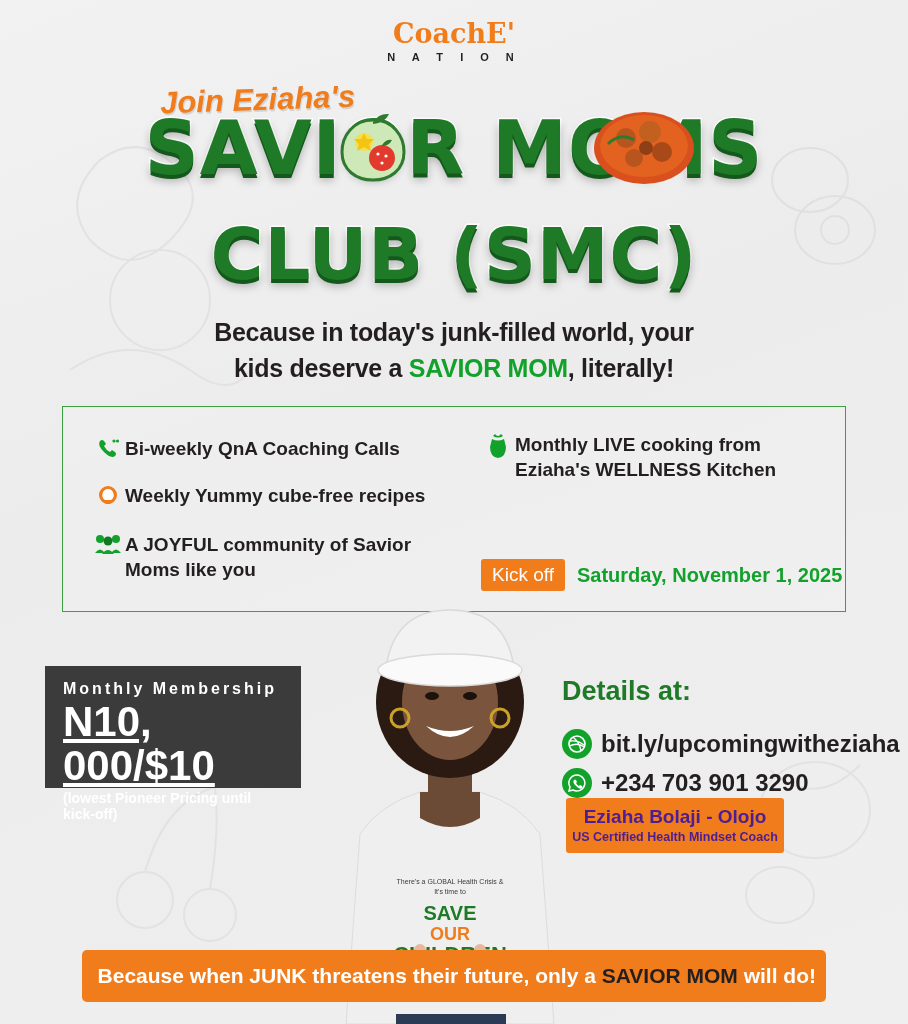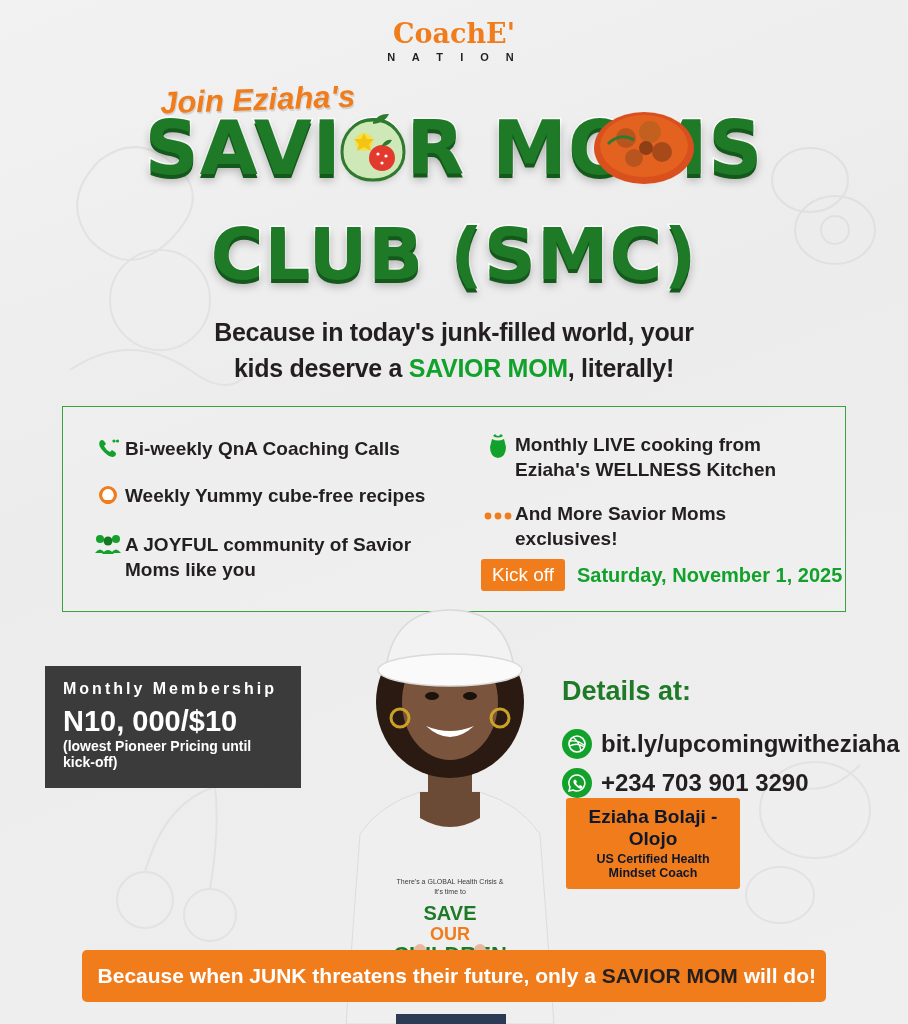--- a/index.html
+++ b/index.html
@@ -176,24 +176,25 @@
     background: #3b3b3b;
     color: #fff;
     padding: 14px 18px 0 18px;
   }
   .price-label {
     font-size: 16px;
     font-weight: bold;
     letter-spacing: 3px;
   }
   .price-amount {
-    font-size: 29px;
+    font-size: 42px;
     font-weight: bold;
     line-height: 1.05;
-    margin-top: 8px;
+    margin-top: 2px;
+    text-decoration: underline;
   }
   .price-note {
     font-size: 14px;
     font-weight: bold;
     margin-top: 2px;
   }
 
   
   .details {
     position: absolute;
@@ -226,23 +227,23 @@
   .detail-row .dt {
     font-size: 24px;
     font-weight: bold;
     color: #231f20;
   }
 
   .name-badge {
     position: absolute;
     top: 798px;
     left: 566px;
-    width: 174px;
+    width: 218px;
     background: #F07C1B;
-    color: #0f172a;
+    color: #4c1d95;
     text-align: center;
     padding: 8px 6px 9px 6px;
     border-radius: 3px;
   }
   .name-badge .nm {
     font-size: 19px;
     font-weight: bold;
   }
   .name-badge .ttl {
     font-size: 12.5px;
@@ -383,30 +384,20 @@
     <div class="col-right">
       <div class="feat">
         <span class="ico">
           <svg width="22" height="26" viewBox="0 0 22 26">
               <path d="M8 1 q3 4 6 0 l2 2 q-5 3 -10 0z" fill="#12A12B"></path>
               <path d="M5 6 q6 3 12 0 l2 8 q0 10 -8 11 q-8 -1 -8 -11z" fill="#12A12B"></path>
             </svg>
         </span>
         <span class="txt">Monthly LIVE cooking from Eziaha's WELLNESS Kitchen</span>
       </div>
-      <div class="feat">
-        <span class="ico">
-          <svg width="28" height="10" viewBox="0 0 28 10">
-              <circle cx="4" cy="5" r="3.4" fill="#F07C1B"></circle>
-              <circle cx="14" cy="5" r="3.4" fill="#F07C1B"></circle>
-              <circle cx="24" cy="5" r="3.4" fill="#F07C1B"></circle>
-            </svg>
-        </span>
-        <span class="txt">And More Savior Moms exclusives!</span>
-      </div>
     </div>
 
     <div class="kick">
       <span class="kick-badge">Kick off</span>
       <span class="kick-date">Saturday, November 1, 2025</span>
     </div>
   </div>
 
   <svg class="photo" viewBox="0 0 300 440">
 

